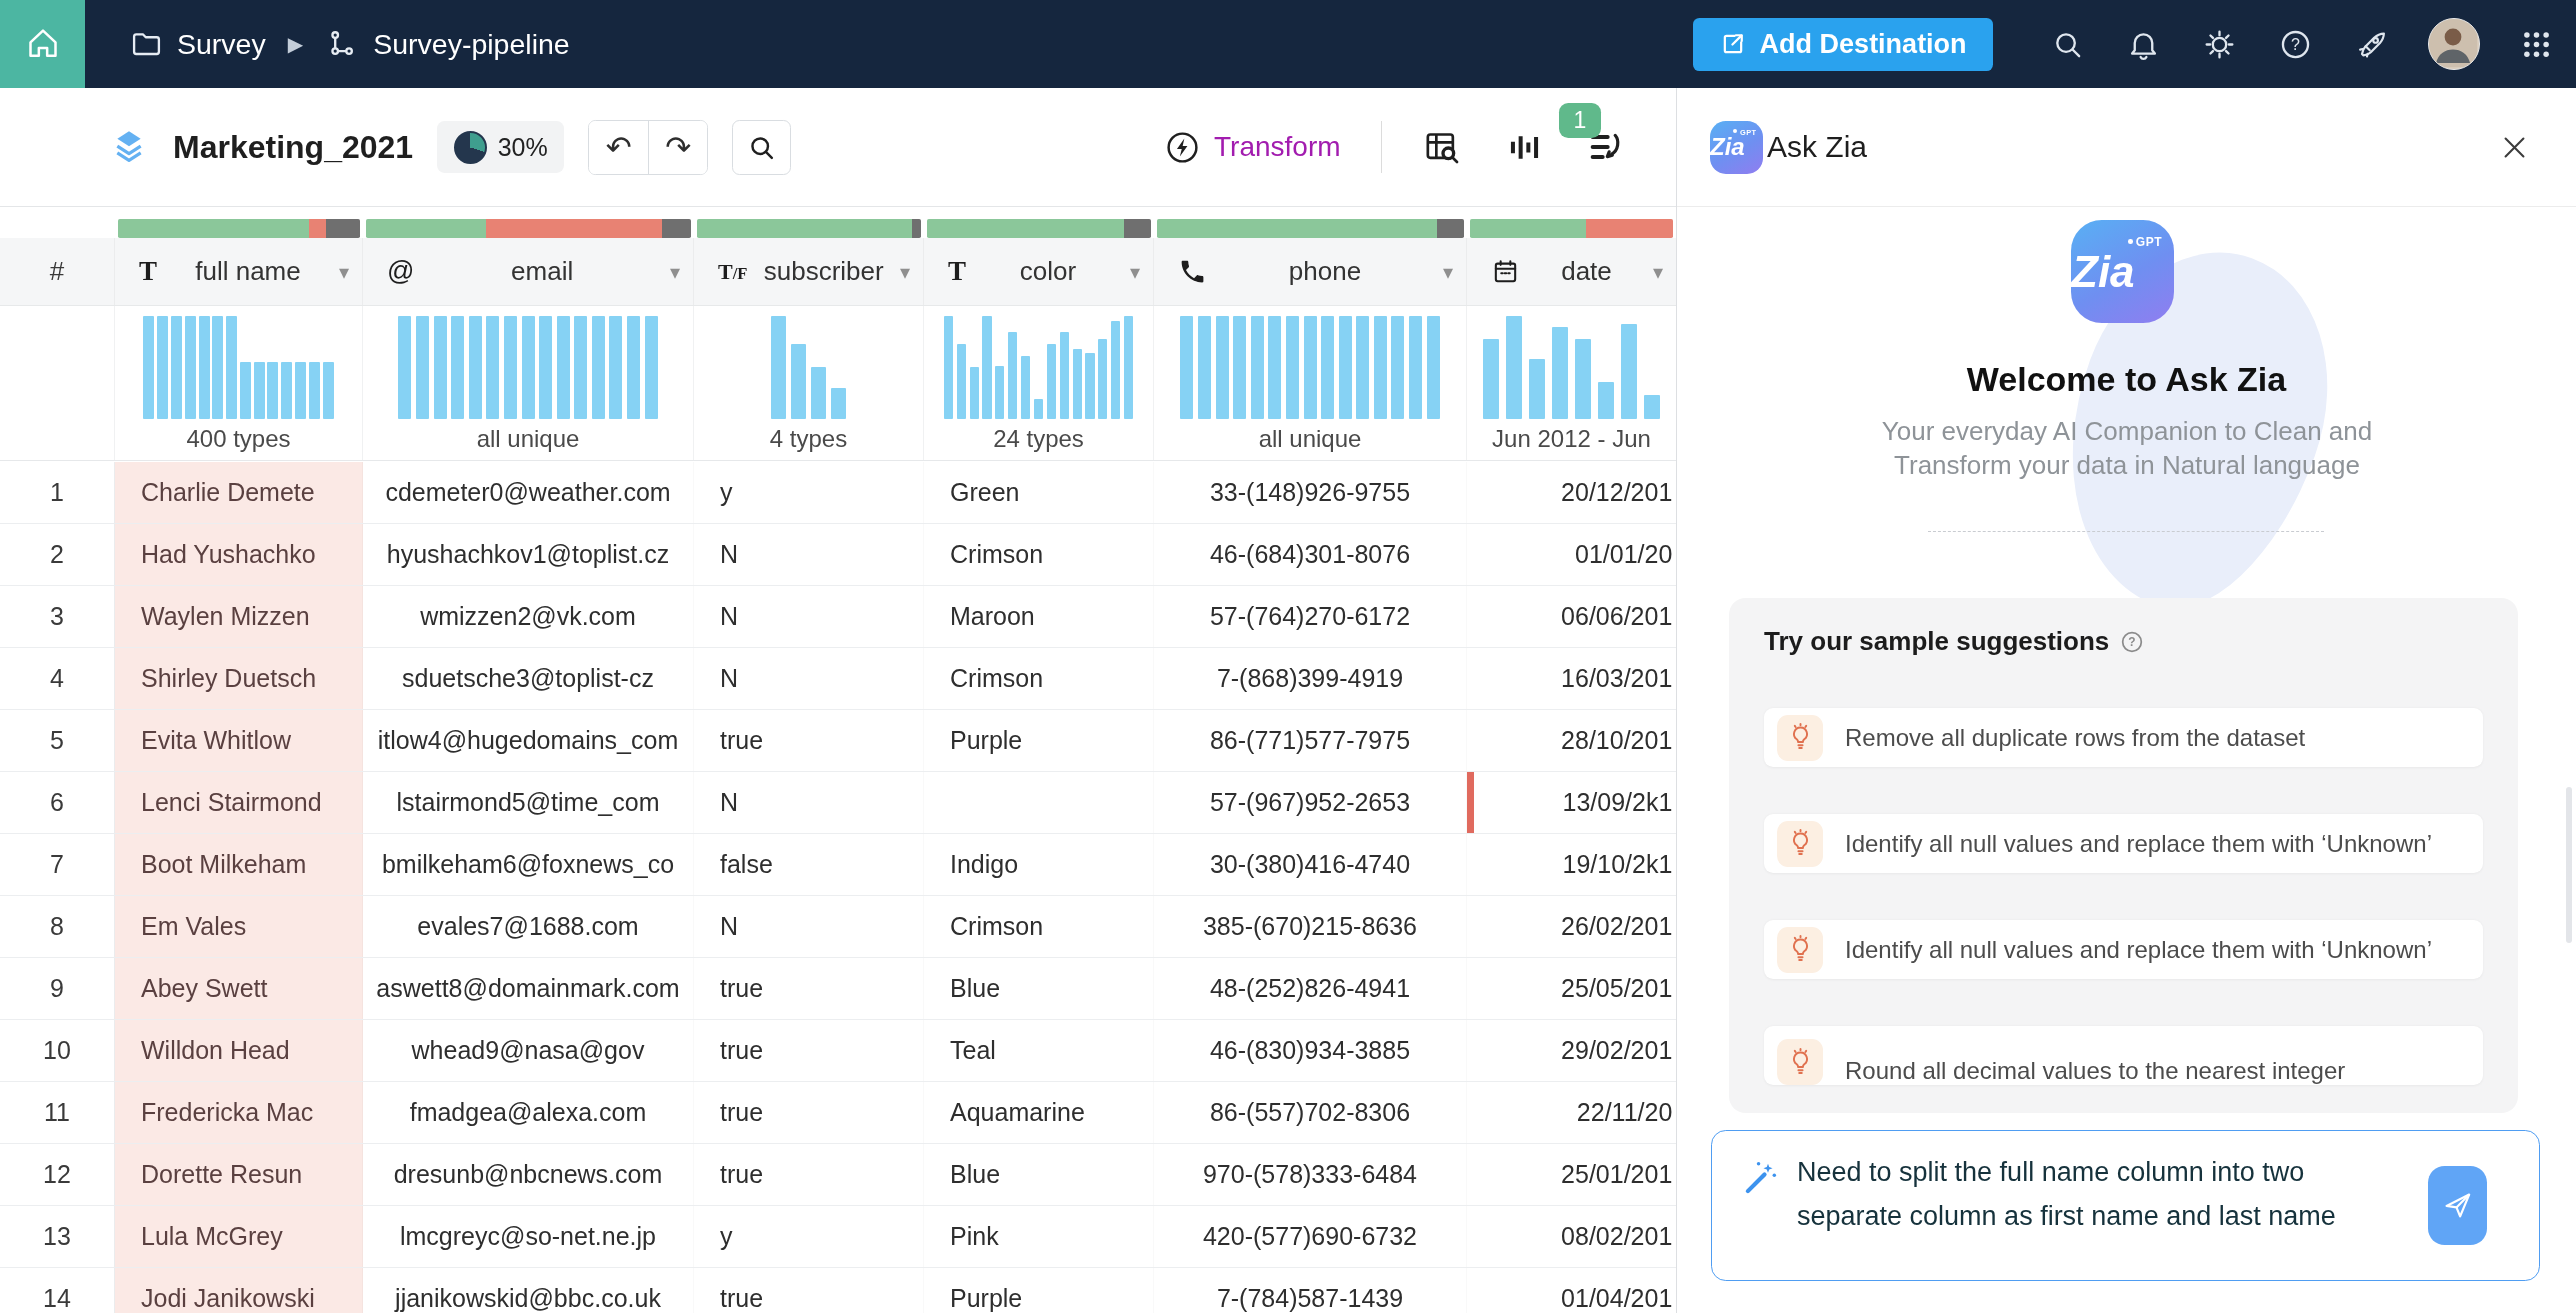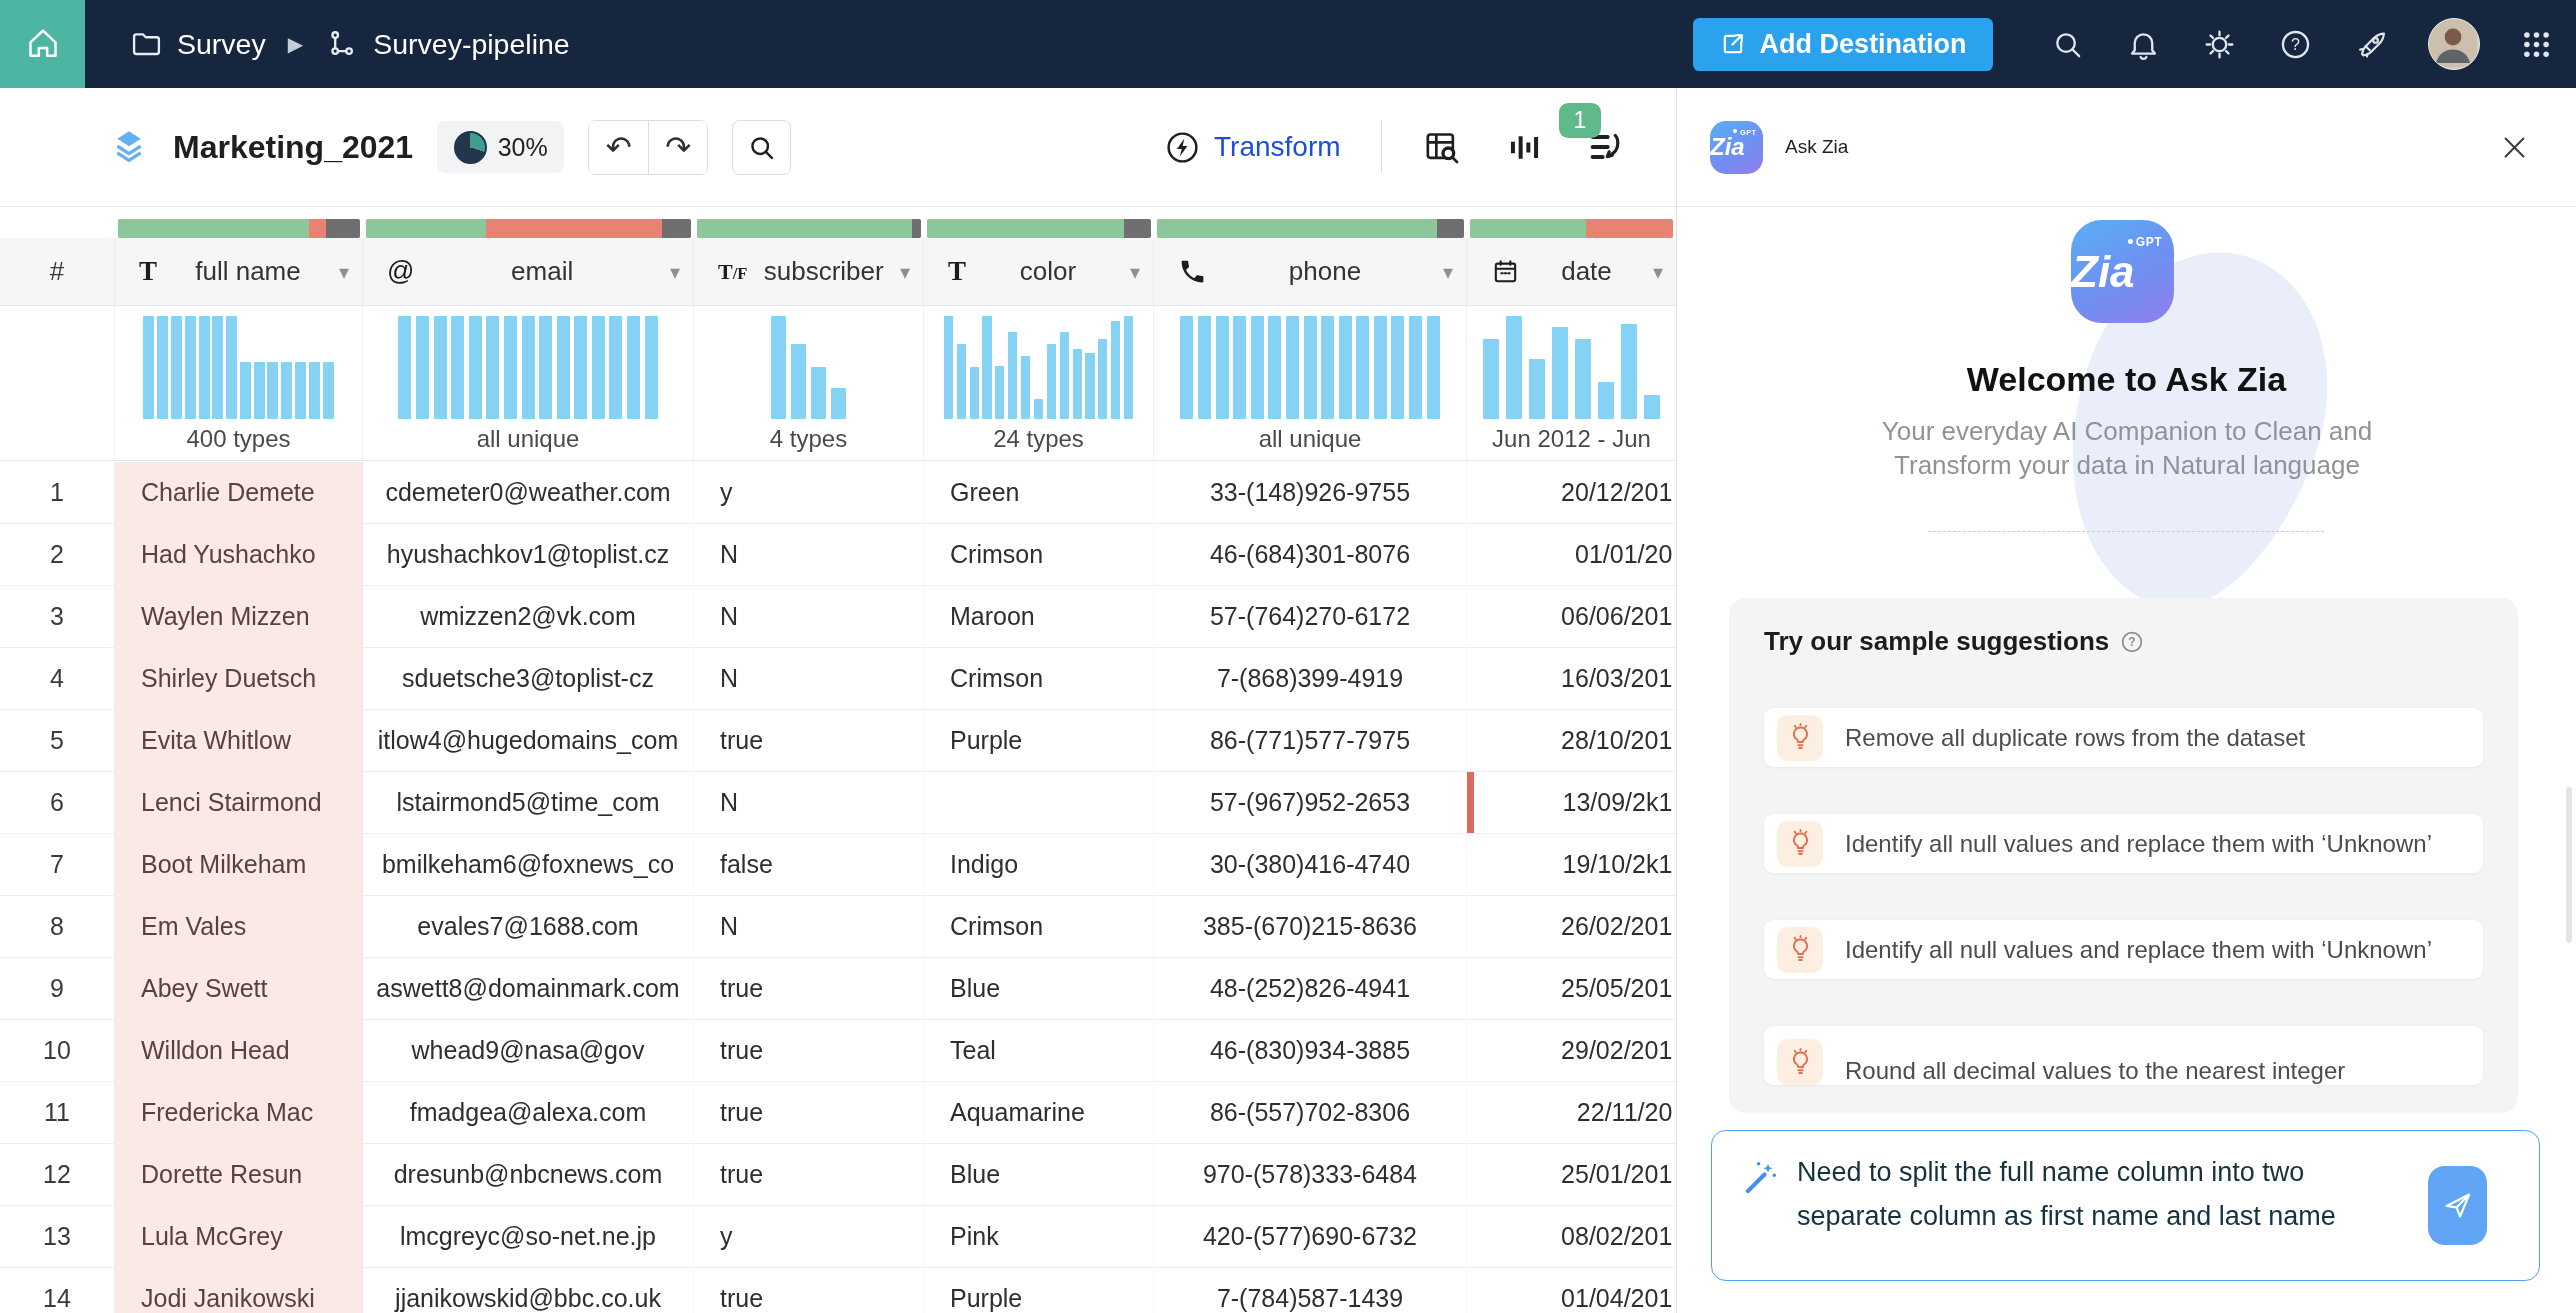--- a/index.html
+++ b/index.html
@@ -24,21 +24,21 @@
   .t-left { position:absolute; left:109px; top:0; height:118px; display:flex; align-items:center; gap:24px; }
   .ds-title { font-size:32px; font-weight:600; color:#1f1f1f; }
   .progress-pill { display:flex; align-items:center; gap:11px; background:#f2f3f4; border-radius:7.4px; height:52px; padding:0 16.6px; cursor:pointer; }
   .pie { width:33px; height:33px; border-radius:50%; background:conic-gradient(#3f9e8e 0 108deg,#24364d 108deg 360deg); border:2.8px solid #24364d; }
   .progress-pill span { font-size:25px; color:#222; }
   .btn-group { display:flex; height:55px; border:0.9px solid #d9dde1; border-radius:7.4px; overflow:hidden; background:#fff; }
   .btn-group .gbtn { width:59px; display:flex; align-items:center; justify-content:center; font-size:31px; color:#2e2e2e; cursor:pointer; background:#fff; border:none; }
   .btn-group .gbtn + .gbtn { border-left:0.9px solid #d9dde1; }
   .sq-btn { width:59px; height:55px; border:0.9px solid #d9dde1; border-radius:7.4px; background:#fff; display:flex; align-items:center; justify-content:center; cursor:pointer; }
   .t-right { position:absolute; left:1164px; top:0; height:118px; display:flex; align-items:center; gap:40px; }
-  .transform-btn { display:flex; align-items:center; gap:13px; font-size:28px; color:#1d4ed8; cursor:pointer; }
+  .transform-btn { display:flex; align-items:center; gap:13px; font-size:28px; color:#a21caf; cursor:pointer; }
   .v-div { width:0.9px; height:52px; background:#dcdcdc; }
   .tool-ic { width:42px; height:42px; display:flex; align-items:center; justify-content:center; cursor:pointer; position:relative; }
   .badge { position:absolute; left:1559px; top:14.7px; min-width:42px; height:35px; background:#60b98b; color:#fff; font-size:23px;
            border-radius:9.2px; display:flex; align-items:center; justify-content:center; padding:0 9.2px; }
 
   
   .tablearea { position:absolute; left:0; top:207px; width:1676px; height:1107px; background:#fff; overflow:hidden; }
   .grid { display:grid; grid-template-columns:115px 248px 331px 230px 230px 313px 1fr; }
   .quality-row { position:absolute; left:0; top:12px; width:1676px; height:19.3px; }
   .qcell { padding:0 2.8px; }
@@ -73,21 +73,21 @@
 
   
   .panel { position:absolute; left:1676px; top:88px; width:900px; height:1225px; background:#fff; border-left:0.9px solid #dddfe2; overflow:hidden; }
   .panel-header { position:absolute; left:0; top:0; width:100%; height:119px; border-bottom:0.9px solid #ececec; display:flex; align-items:center; }
   .zia-icon { background:linear-gradient(150deg,#58b0f4 0%,#6f8ff1 55%,#907df0 100%); border-radius:30%; position:relative; color:#fff; display:flex; align-items:center; justify-content:flex-start; }
   .zia-icon .zia-word { font-style:italic; font-weight:bold; }
   .zia-icon .gpt { position:absolute; font-weight:bold; color:#fff; letter-spacing:0.5px; }
   .zia-sm { width:53px; height:53px; margin-left:33px; }
   .zia-sm .zia-word { font-size:24px; }
   .zia-sm .gpt { font-size:7.4px; top:7.4px; right:6.4px; }
-  .panel-title { font-size:19px; color:#1e1e1e; margin-left:22px; }
+  .panel-title { font-size:30px; color:#1e1e1e; margin-left:4px; }
   .close-x { position:absolute; right:40px; top:37px; width:44px; height:44px; display:flex; align-items:center; justify-content:center; cursor:pointer; }
   .blob { position:absolute; left:396px; top:161px; width:244px; height:359px; background:#e9eefa; border-radius:48% 52% 40% 60% / 42% 46% 54% 58%; transform:rotate(20deg); }
   .zia-lg { position:absolute; left:394px; top:132px; width:103px; height:103px; }
   .zia-lg .zia-word { font-size:44px; }
   .zia-lg .gpt { font-size:12px; top:14.7px; right:12px; }
   .gpt::before { content:""; display:inline-block; width:4.6px; height:4.6px; border-radius:50%; background:#fff; margin-right:2.8px; vertical-align:1.8px; }
   .welcome-title { position:absolute; left:0; top:272px; width:100%; text-align:center; font-size:34px; font-weight:600; color:#111; }
   .welcome-sub { position:absolute; left:183px; top:326px; width:534px; text-align:center; font-size:26px; line-height:1.32; color:#8e9398; }
   .dashline { position:absolute; left:251px; top:443px; width:396px; border-top:1.8px dashed #c9ccd1; }
   .sugg-box { position:absolute; left:52px; top:510px; width:789px; height:515px; background:#f4f4f5; border-radius:16.6px; }

